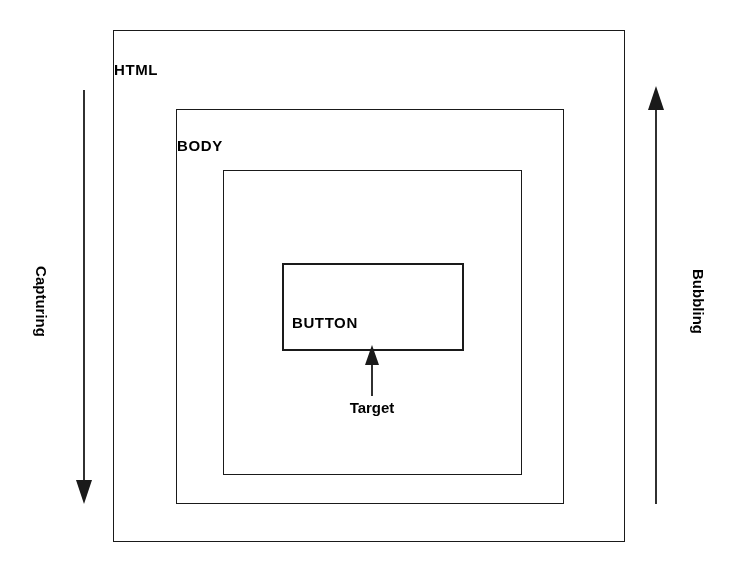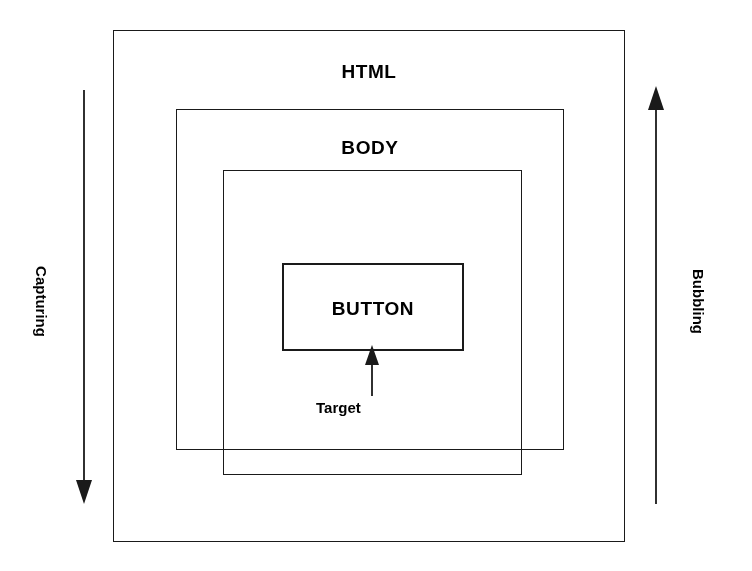--- a/index.html
+++ b/index.html
@@ -33,21 +33,21 @@
     left: 113px;
     top: 30px;
     width: 512px;
     height: 512px;
   }
 
   .box-body {
     left: 175px;
     top: 108px;
     width: 388px;
-    height: 341px;
+    height: 395px;
   }
 
   .box-div {
     left: 221px;
     top: 168px;
     width: 299px;
     height: 305px;
   }
 
   .box-button {
@@ -55,48 +55,47 @@
     top: 260px;
     width: 182px;
     height: 88px;
     border-width: 2px;
   }
 
   .box-label {
     position: absolute;
     left: 0;
     right: 0;
-    text-align: center;
     font-weight: bold;
-    font-size: 19px;
+    font-size: 15px;
     letter-spacing: 0.6px;
     color: #000000;
     white-space: nowrap;
   }
 
   .box-html  > .box-label { top: 30px; }
   .box-body  > .box-label { top: 27px; }
   .box-div   > .box-label { top: 30px; }
-  .box-button > .box-label { top: 33px; }
+  .box-button > .box-label { top: 49px; margin-left: 8px; }
 
   
   .target-arrow {
     position: absolute;
     left: 352px;
     top: 344px;
     width: 40px;
     height: 54px;
   }
 
   .target-label {
     position: absolute;
     left: 316px;
     top: 399px;
     width: 112px;
-    text-align: left;
+    text-align: center;
     font-weight: bold;
     font-size: 15px;
     color: #000000;
     white-space: nowrap;
   }
 
   
   .phase-arrow {
     position: absolute;
     width: 30px;

